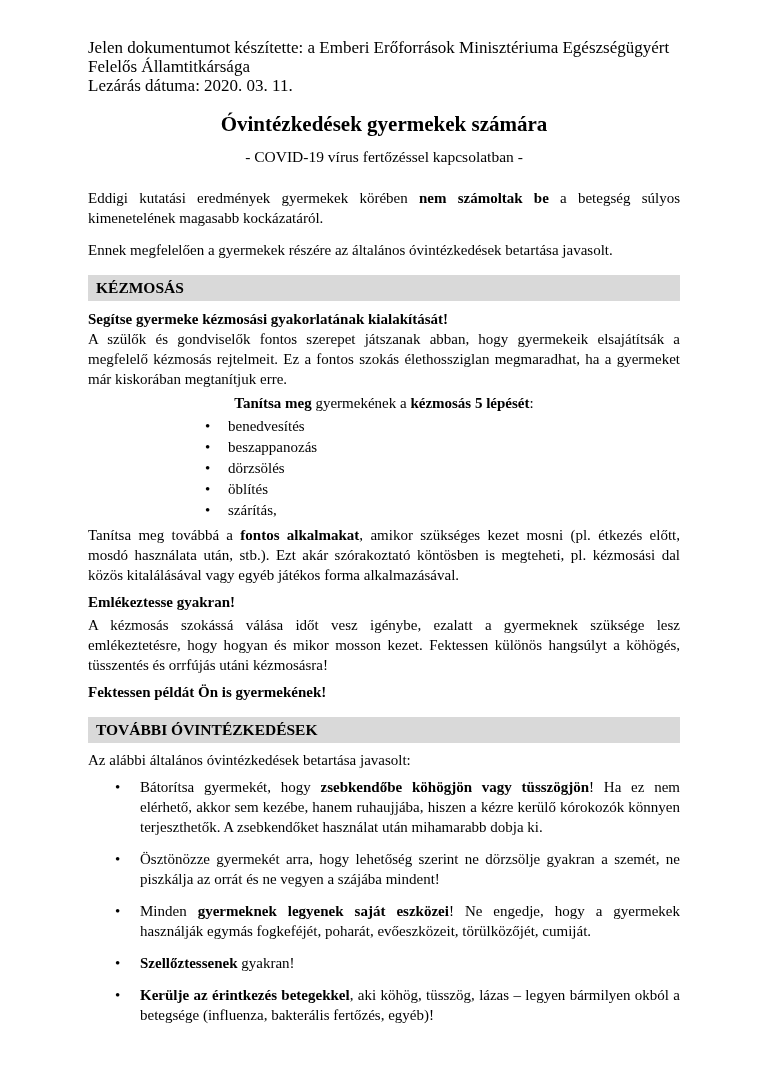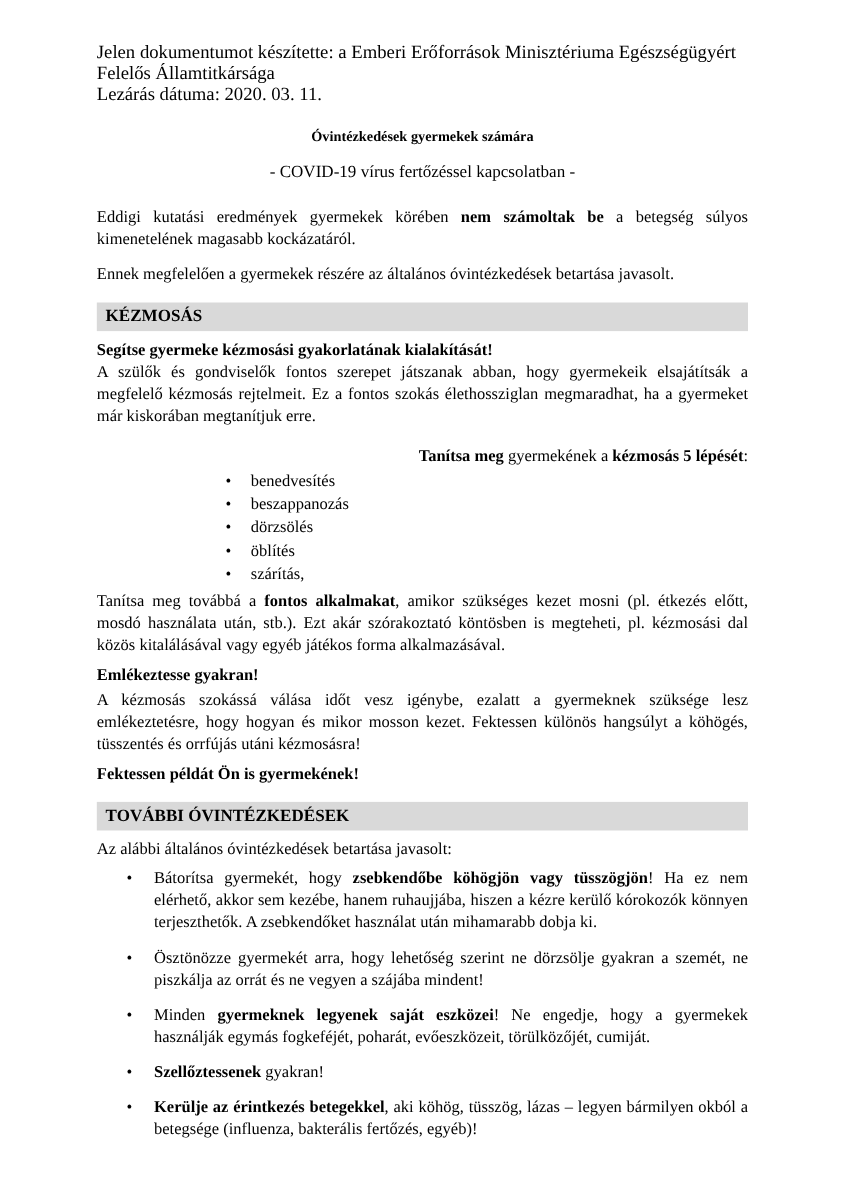--- a/index.html
+++ b/index.html
@@ -4,34 +4,34 @@
 <style>
   html, body { margin: 0; padding: 0; background: #ffffff; }
   .page {
     width: 768px; height: 1086px; box-sizing: border-box;
     padding: 30px 88px 0 88px; overflow: hidden;
     background: #ffffff; color: #000000;
     font-family: "Liberation Serif", "DejaVu Serif", serif;
     font-size: 15px; line-height: 20px;
   }
   .doc-header { margin-top: 8px; font-size: 17px; line-height: 19px; text-align: left; }
-  .title { margin: 18px 0 0 0; text-align: center; font-weight: bold; font-size: 13px; line-height: 22px; }
+  .title { margin: 18px 0 0 0; text-align: center; font-weight: bold; font-size: 21px; line-height: 22px; }
   .subtitle { margin: 11px 0 0 0; text-align: center; font-size: 15.5px; line-height: 21px; }
   p { margin: 0; text-align: justify; }
   .p-intro1 { margin-top: 21px; }
   .p-intro2 { margin-top: 12px; }
   .section-bar {
     margin-top: 15px; background: #d9d9d9; font-weight: bold;
     font-size: 15.5px; line-height: 20px; padding: 3px 8px;
   }
   .sub-title { margin-top: 8px; font-weight: bold; text-align: left; }
   .sub-title-spaced { margin-top: 7px; font-weight: bold; text-align: left; }
   .body-after-title { margin-top: 0; }
   .body-gap { margin-top: 3px; }
-  .steps-intro { margin-top: 16px; text-align: right; }
+  .steps-intro { margin-top: 4px; text-align: center; }
   ul { margin: 0; padding: 0; list-style: none; text-align: justify; }
   .steps-list { margin-top: 3px; padding-left: 117px; }
   .steps-list li { position: relative; padding-left: 23px; line-height: 20px; margin-bottom: 1px; }
   .steps-list li::before { content: "\2022"; position: absolute; left: 0; }
   .p-occasions { margin-top: 5px; }
   .further-intro { margin-top: 7px; text-align: left; }
   .further-list { margin-top: 7px; padding-left: 27px; }
   .further-list li { position: relative; padding-left: 25px; margin-bottom: 12px; text-align: justify; }
   .further-list li::before { content: "\2022"; position: absolute; left: 0; }
   b { font-weight: bold; }

